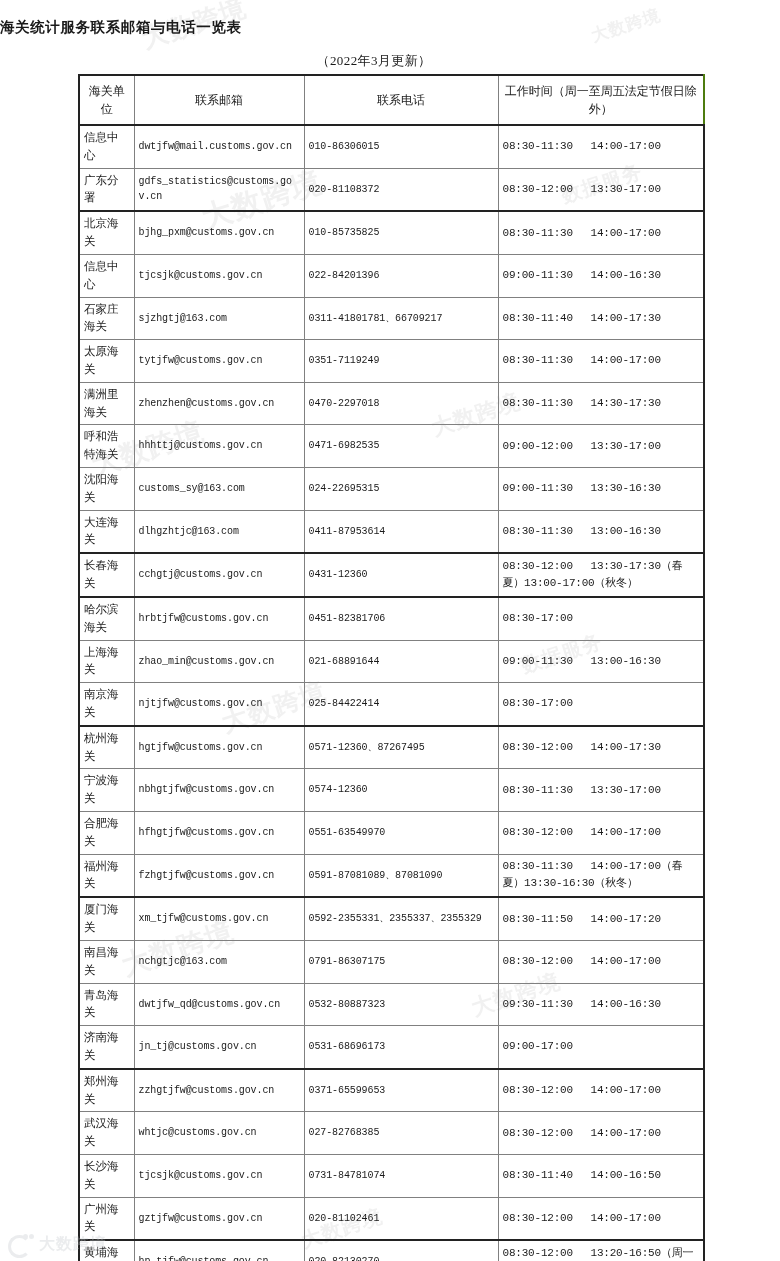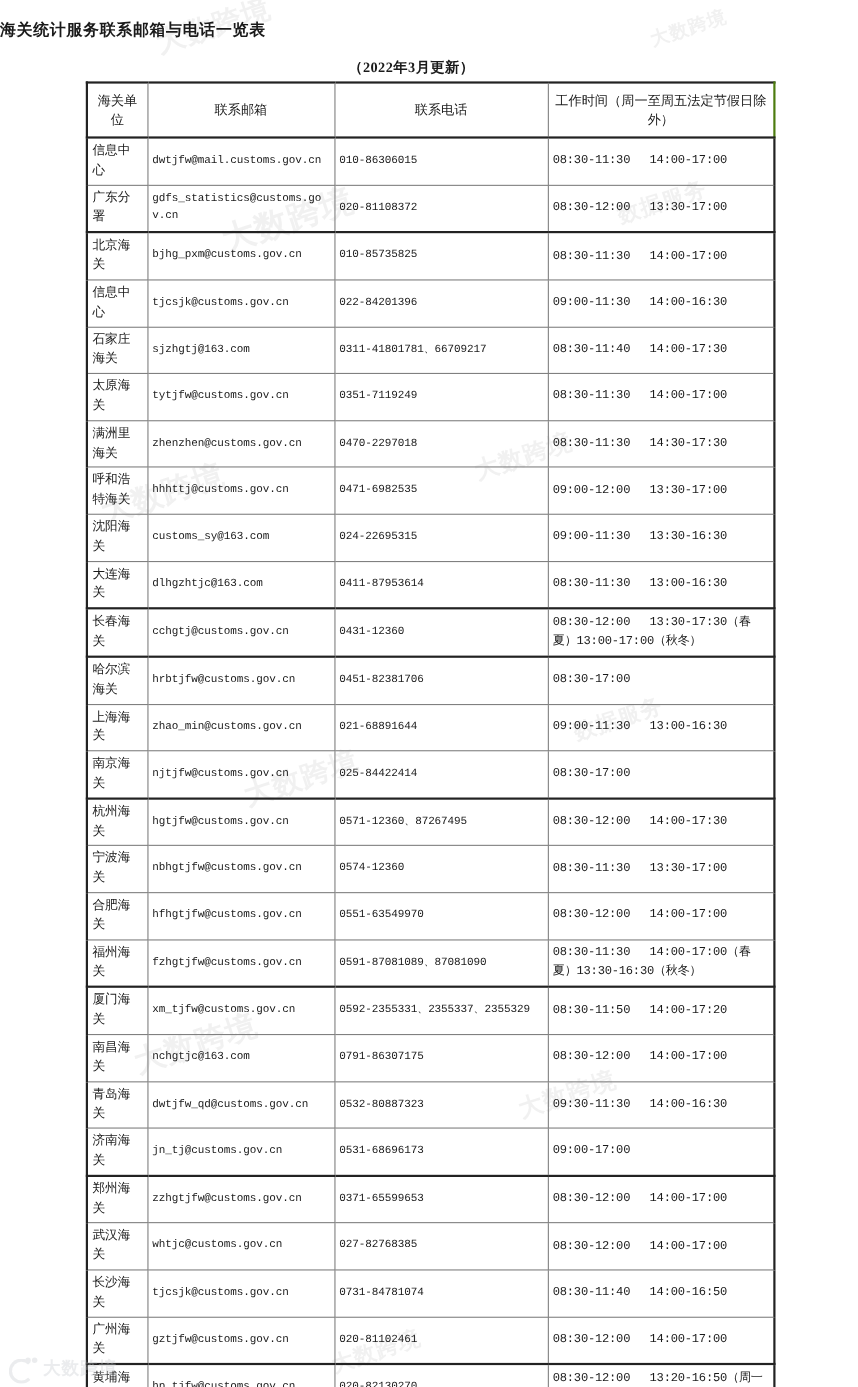--- a/index.html
+++ b/index.html
@@ -44,21 +44,20 @@
     font-weight: bold;
     letter-spacing: 0.6px;
   }
   .doc-subtitle {
     position: absolute;
     left: 0; top: 52px;
     width: 748px;
     text-align: center;
     font-size: 13px;
     letter-spacing: 0.4px;
-    font-weight: bold;
   }
 
   
   .tbl-wrap {
     position: absolute;
     left: 78px;
     top: 74px;
     width: 625px;
   }
   table.main {

